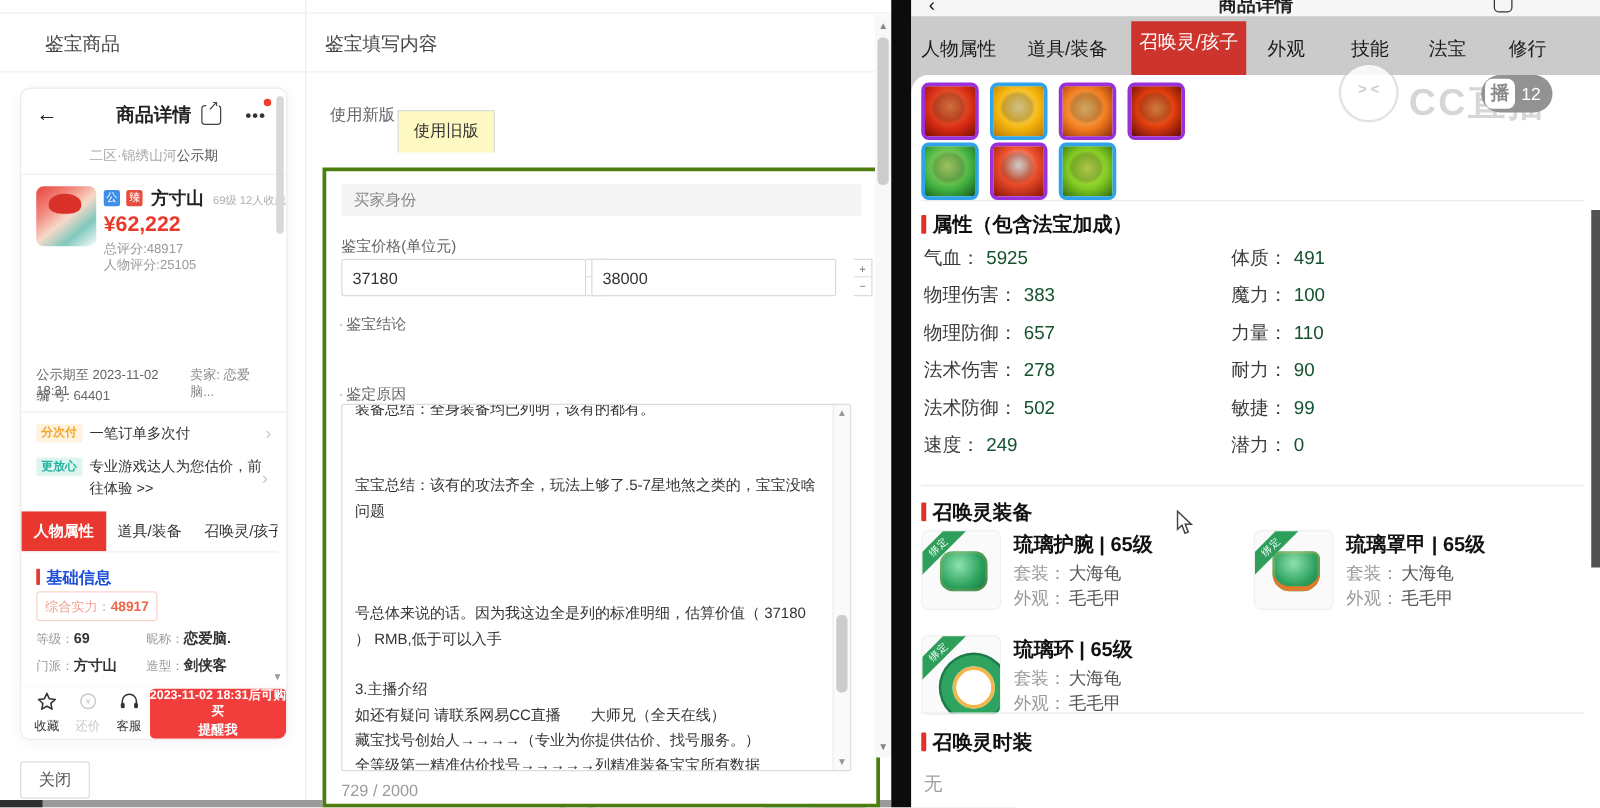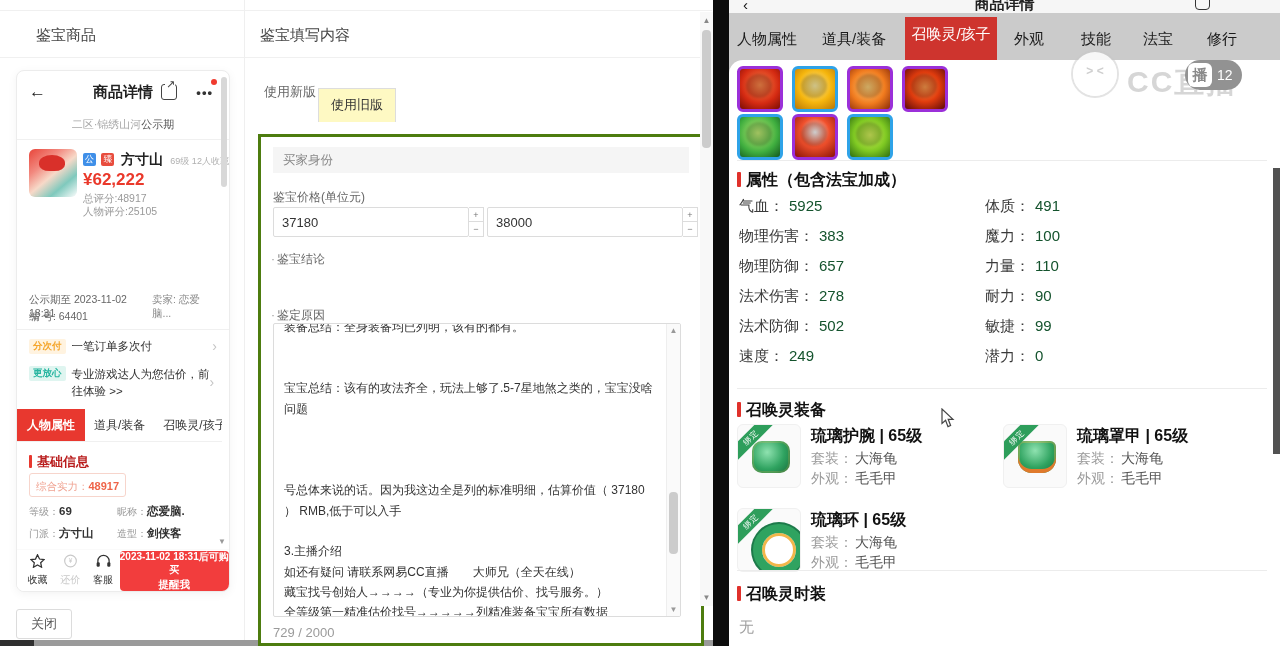--- a/index.html
+++ b/index.html
@@ -159,21 +159,21 @@
     <span class="promo-tag" style="background:#dff5f0;color:#27b5a0;">更放心</span>
     <span style="font-size:11.5px;color:#333;margin-left:6px;width:138px;line-height:1.5;">专业游戏达人为您估价，前往体验 &gt;&gt;</span>
     <span class="chev" style="margin-top:8px;">›</span>
   </div>
   <div class="abs" style="left:0;top:338px;width:205px;height:32px;display:flex;overflow:hidden;border-bottom:1px solid #f0f0f0;">
     <span class="ltab on">人物属性</span>
     <span class="ltab">道具/装备</span>
     <span class="ltab">召唤灵/孩子</span>
 
   </div>
-  <div class="abs" style="left:12px;top:382px;font-size:13px;font-weight:bold;color:#b91c1c;">
+  <div class="abs" style="left:12px;top:382px;font-size:13px;font-weight:bold;color:#1d4ed8;">
     <span class="red-bar"></span><span>基础信息</span>
   </div>
   <div class="abs" style="left:12px;top:402px;border:1px solid #f7d5cc;border-radius:3px;padding:2px 6px;display:inline-block;">
     <span style="font-size:10.5px;color:#f0a392;">综合实力：</span><span style="font-size:11px;font-weight:bold;color:#ef6449;">48917</span>
   </div>
   <div class="abs" style="left:12px;top:430px;"><span class="ib-label">等级：</span><span class="ib-val">69</span></div>
   <div class="abs" style="left:100px;top:430px;"><span class="ib-label">昵称：</span><span class="ib-val">恋爱脑.</span></div>
   <div class="abs" style="left:12px;top:452px;"><span class="ib-label">门派：</span><span class="ib-val">方寸山</span></div>
   <div class="abs" style="left:100px;top:452px;"><span class="ib-label">造型：</span><span class="ib-val">剑侠客</span></div>
   <div class="abs" style="left:12px;top:474px;"><span class="ib-label">综合实力：</span><span class="ib-val">48917</span></div>
@@ -226,21 +226,21 @@
 <span class="mtab on" style="left:318px;top:70px;width:76px;height:33px;">使用旧版</span>
 
 <div class="mcontainer">
   <div class="gray-bar">买家身份</div>
   <div class="fld-label" style="left:12px;top:52px;">鉴宝价格(单位元)</div>
   <input class="num-input" style="left: 12px; top: 70px;" value="37180">
   <div class="spin" style="left:208px;top:70px;">
       <div>+</div>
       <div>−</div>
     </div>
-  <input class="num-input" style="left: 226px; top: 70px;" value="38000">
+  <input class="num-input" style="left: 212px; top: 70px;" value="38000">
   <div class="spin" style="left:422px;top:70px;">
       <div>+</div>
       <div>−</div>
     </div>
 
   <div class="fld-label dot" style="left:10px;top:114px;">鉴宝结论</div>
 
   <div class="fld-label dot" style="left:10px;top:170px;">鉴定原因</div>
   <div class="reason-box">
     <div class="reason-text">装备总结：全身装备均已列明，该有的都有。

